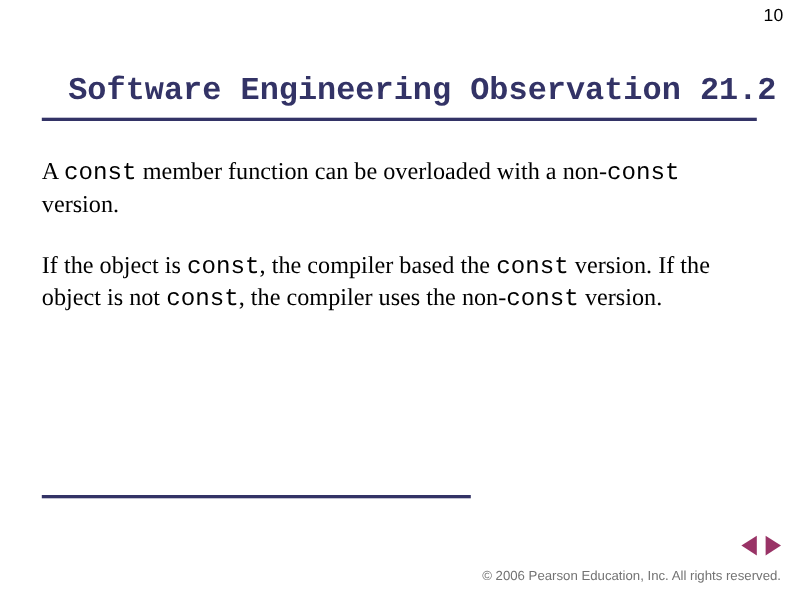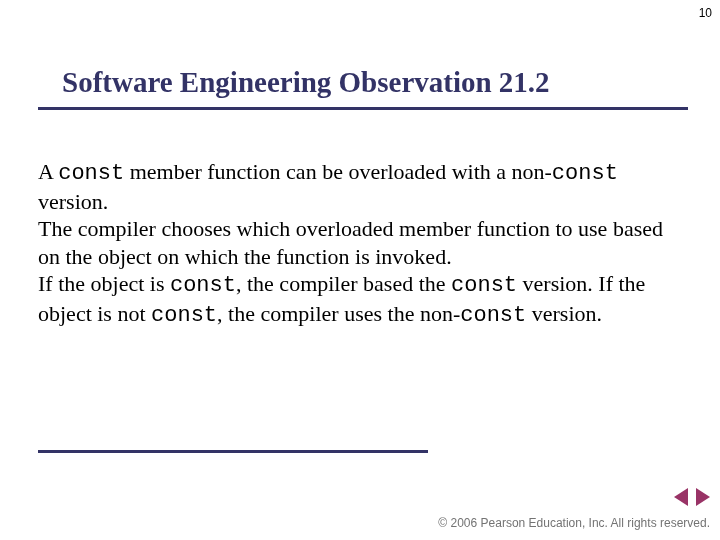--- a/index.html
+++ b/index.html
@@ -11,38 +11,38 @@
     font-family: "Times New Roman", Times, serif;
     color: #000;
     overflow: hidden;
     position: relative;
   }
   .page-number {
     position: absolute;
     top: 6px;
     right: 8px;
     font-family: Arial, Helvetica, sans-serif;
-    font-size: 12px;
+    font-size: 16px;
     color: #000;
   }
   .title {
     margin: 66px 0 6px 62px;
-    font-family: Liberation Serif, serif;
+    font-family: Liberation Mono, monospace;
     font-size: 29px;
     font-weight: bold;
     color: #333366;
   }
   .rule-top {
     margin-left: 38px;
     margin-right: 32px;
     border: 0;
     border-top: 3px solid #333366;
   }
   .body-text {
-    margin: 48px 38px 0 38px;
+    margin: 32px 38px 0 38px;
     font-size: 22px;
     line-height: 1.25;
   }
   .kw {
     font-family: "Courier New", Courier, monospace;
   }
   .rule-bottom {
     position: absolute;
     left: 38px;
     top: 450px;
@@ -82,21 +82,21 @@
 </head>
 <body>
 
 <div class="page-number">10</div>
 
 <div class="title">Software Engineering Observation 21.2</div>
 <hr class="rule-top">
 
 <div class="body-text">
   <span>A </span><span class="kw">const</span><span> member function can be overloaded with a non-</span><span class="kw">const</span><span> version.</span><br>
-  <span>The compiler chooses which overloaded member function to use based on the object on which the function is invoked.</span><br>
+  <br>
   <span>If the object is </span><span class="kw">const</span><span>, the compiler based the </span><span class="kw">const</span><span> version. If the object is not </span><span class="kw">const</span><span>, the compiler uses the non-</span><span class="kw">const</span><span> version.</span>
 </div>
 
 <div class="rule-bottom"></div>
 
 <div class="nav">
   <span class="nav-btn nav-prev" title="previous"></span>
   <span class="nav-btn nav-next" title="next"></span>
 </div>
 

